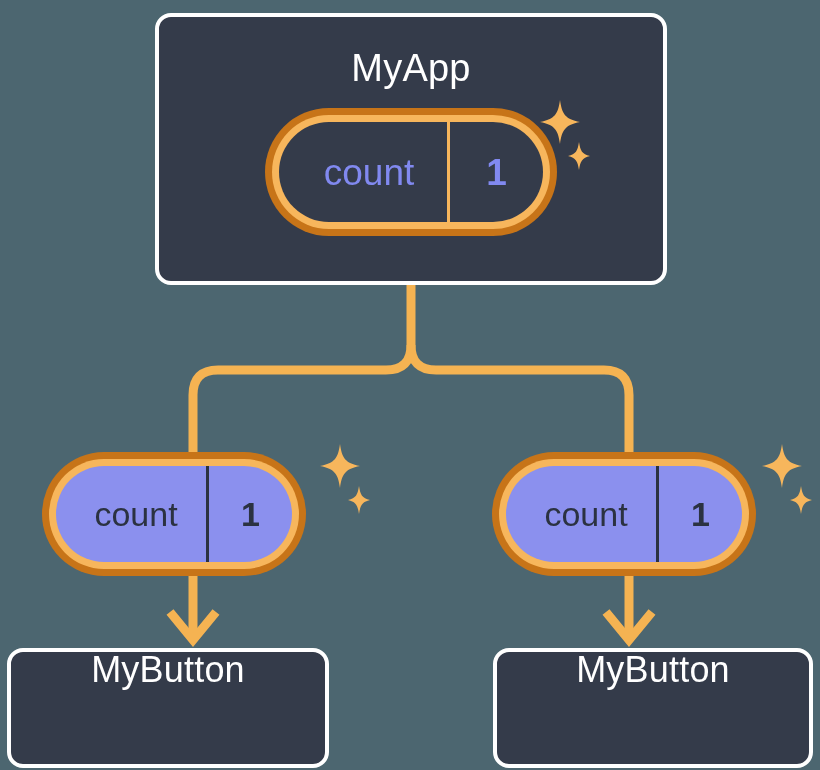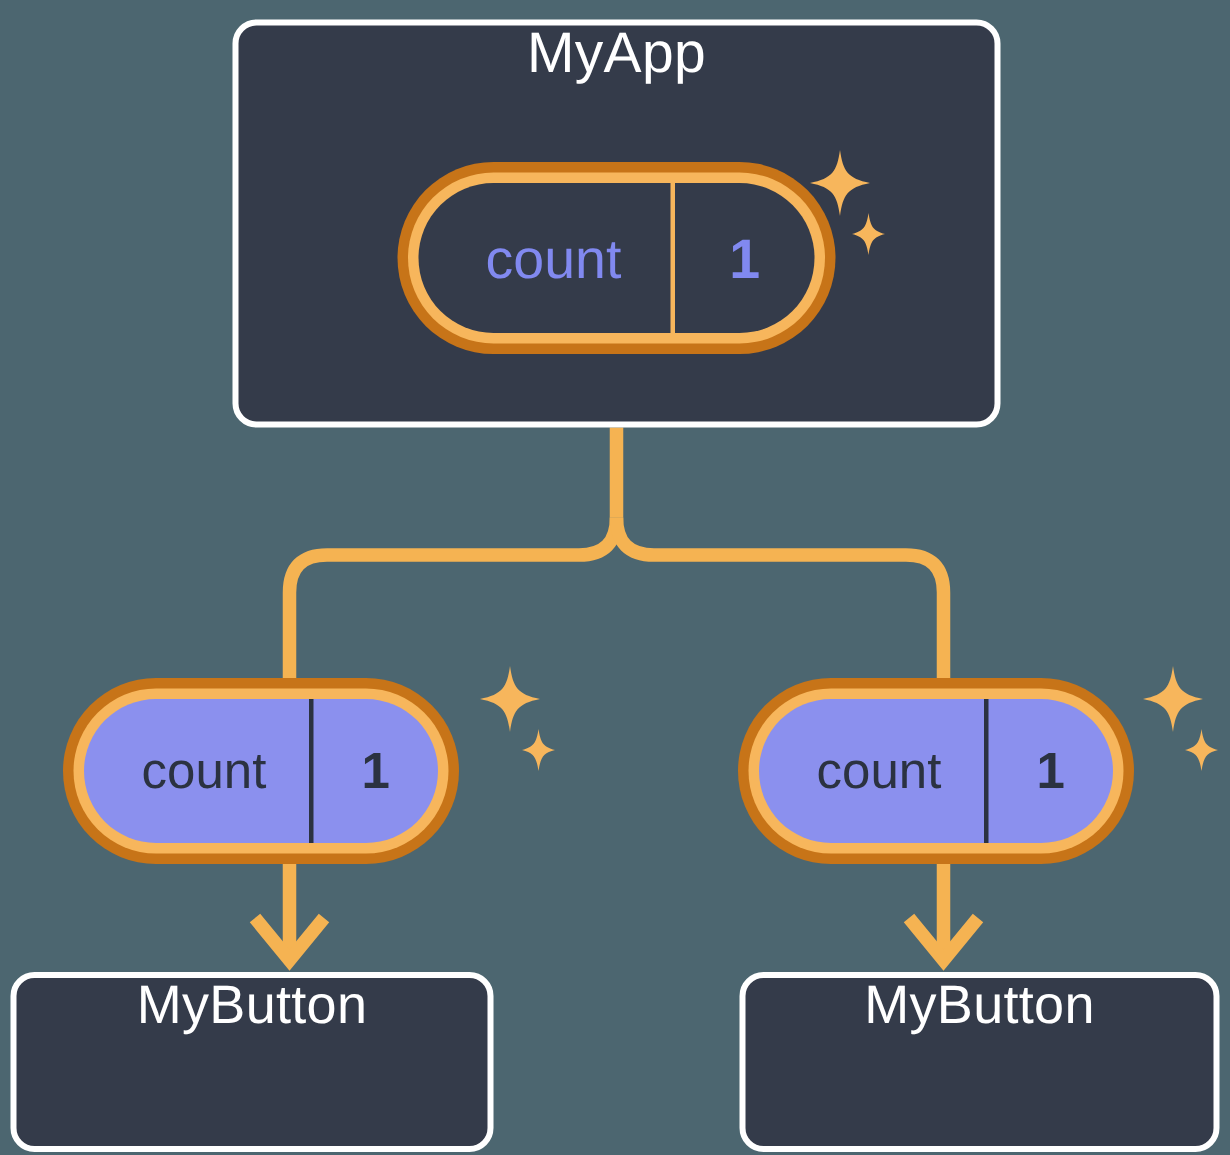--- a/index.html
+++ b/index.html
@@ -55,20 +55,21 @@
 
   
   #node-myapp {
     left: 155px;
     top: 13px;
     width: 512px;
     height: 272px;
   }
 
   #node-myapp .node-title {
+    margin-top: 32px;
   }
 
   
   .node-button {
     height: 120px;
     display: flex;
     align-items: flex-start;
     justify-content: center;
   }
 

